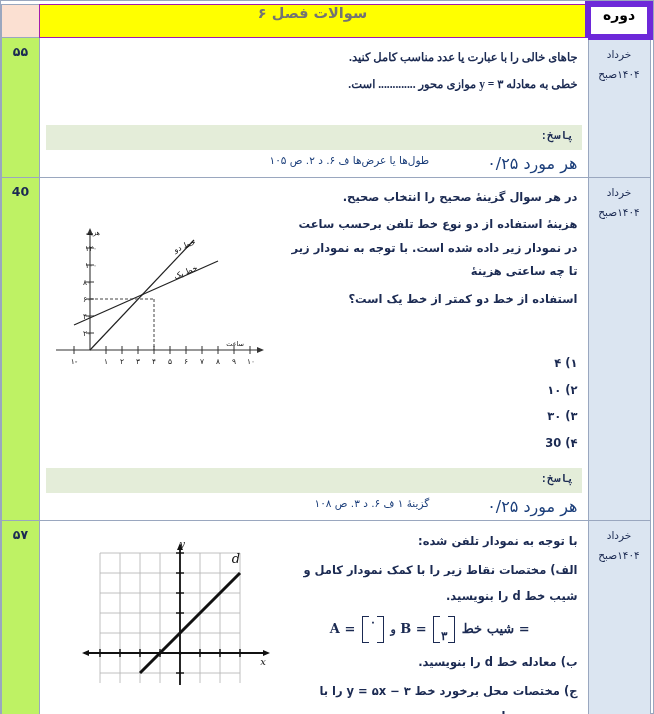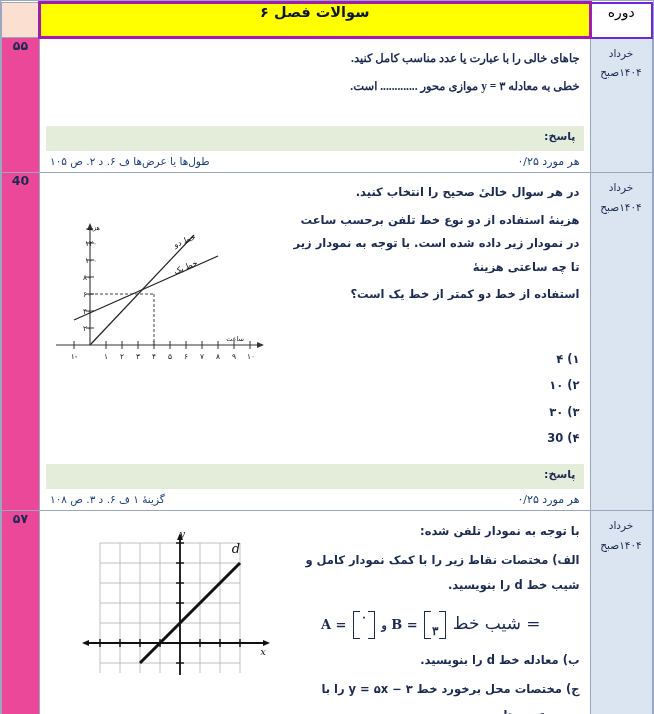--- a/index.html
+++ b/index.html
@@ -13,42 +13,42 @@
   table.grid{border-collapse:collapse;width:100%;table-layout:fixed;}
   td{vertical-align:top;padding:0;}
 
   
   .col-num{width:38px;}
   .col-body{width:calc(100% - 38px - 62px);}
   .col-date{width:62px;}
 
   
   .hdr-num{background:#fbe0d2;border:1px solid #9aa7bf;height:32px;}
-  .hdr-title{background:#ffff00;border:3px solid #a21caf;height:32px;
+  .hdr-title{background:#ffff00;border:1px solid #a21caf;height:32px;
              text-align:center;font-weight:bold;font-size:14.5px;
-             color:#0f172a;letter-spacing:.2px;}
-  .hdr-date{background:#ffffff;border:2px solid #6d28d9;
-            text-align:center;font-weight:normal;font-size:14px;color:#000;margin-top:18px;}
-
-  
-  .qnum{background:#ec4899;border:1px solid #9aa7bf;text-align:center;
-        font-size:12.5px;font-weight:600;color:#1b2a52;}
+             color:#737373;letter-spacing:.2px;}
+  .hdr-date{background:#ffffff;border:6px solid #6d28d9;
+            text-align:center;font-weight:bold;font-size:14px;color:#000;margin-top:18px;}
+
+  
+  .qnum{background:#bef264;border:1px solid #9aa7bf;text-align:center;
+        font-size:12.5px;font-weight:600;padding-top:6px;color:#1b2a52;}
   .qdate{background:#dbe5f1;border:1px solid #9aa7bf;text-align:center;
          font-size:10.5px;line-height:1.9;padding-top:5px;color:#1b2a52;}
   .qbody{background:#fff;border:1px solid #9aa7bf;padding:0;position:relative;}
 
   .qtext{padding:8px 10px 4px 10px;font-size:11.5px;line-height:2.05;
          text-align:right;font-weight:600;font-family:Liberation Serif, serif;}
   .qline{margin:0 0 4px 0;}
 
   .answer-band{background:#e4edd9;margin:6px 6px 0 6px;padding:4px 8px 5px 8px;
-               font-size:11px;font-weight:600;text-align:right;min-height:16px;}
+               font-size:11px;font-weight:600;text-align:right;min-height:16px;font-family:Liberation Mono, monospace;}
   .answer-note{padding:4px 10px 4px 10px;font-size:10.5px;text-align:right;
                color:#1b3e7a;}
-  .note-row{display:flex;flex-direction:row-reverse;justify-content:space-between;gap:40px;}
+  .note-row{display:flex;flex-direction:row-reverse;justify-content:flex-end;gap:58px;}
 
   
   .opts{padding:0 10px 6px 10px;margin-top:39px;}
   .opt{font-size:11.5px;line-height:2.3;text-align:right;font-weight:600;}
 
   
   .row56-wrap{position:relative;min-height:215px;}
   .chart56{position:absolute;left:8px;top:48px;width:235px;height:145px;}
   .q56-right{padding:8px 10px 0 250px;}
 
@@ -59,21 +59,21 @@
              font-weight:600;text-align:right;}
   .mathline{direction:ltr;text-align:center;font-family:"DejaVu Serif","Liberation Serif",serif;
             font-size:13px;margin:6px 0 6px 0;}
   .matcol{display:flex;flex-direction:column;justify-content:center;
           align-items:center;line-height:1.15;font-size:12px;min-width:10px;}
   .brk{display:inline-block;position:relative;padding:0 6px;margin:0 2px;vertical-align:middle;}
   .brk:before,.brk:after{content:"";position:absolute;top:0;bottom:0;width:6px;
       border:1.4px solid #1b2a52;}
   .brk:before{left:0;border-right:none;}
   .brk:after{right:0;border-left:none;}
-  .small25{font-size:11px;}
+  .small25{font-size:16px;}
   .wm{position:absolute;left:0;top:0;width:100%;height:100%;pointer-events:none;
       opacity:.06;display:flex;align-items:center;justify-content:center;
       font-size:150px;font-weight:bold;color:#c23b22;}
   svg{display:block;}
 </style>
 </head>
 <body>
 
 <div class="sheet">
   <div class="wm">B</div>
@@ -116,21 +116,21 @@
 
     <tr>
       <td class="qdate">
         <div>خرداد</div>
         <div>۱۴۰۴صبح</div>
       </td>
       <td class="qbody">
         <div class="row56-wrap">
           <div class="q56-right">
             <div style="font-size:11.5px;line-height:2.05;font-weight:600;">
-              <div class="qline">در هر سوال خالیٔ صحیح را انتخاب کنید.</div>
+              <div class="qline">در هر سوال گزینهٔ صحیح را انتخاب صحیح.</div>
               <div class="qline">هزینهٔ استفاده از دو نوع خط تلفن برحسب ساعت در نمودار زیر داده شده است. با توجه به نمودار زیر تا چه ساعتی هزینهٔ</div>
               <div class="qline">استفاده از خط دو کمتر از خط یک است؟</div>
             </div>
             <div class="opts" style="padding-right:0;">
               <div class="opt">۱) ۴</div>
               <div class="opt">۲) ۱۰</div>
               <div class="opt">۳) ۳۰</div>
               <div class="opt">۴) 30</div>
             </div>
           </div>
@@ -235,21 +235,21 @@
                 </span>
               </span>
               <span style="font-size:11px;">و</span>
               <span>B =</span>
               <span class="brk">
                 <span class="matcol">
                   <span>&nbsp;</span>
                   <span>۳</span>
                 </span>
               </span>
-              <span style="font-size:17px;font-weight:400;direction:rtl;display:inline-block;margin-right:8px;">= شیب خط</span>
+              <span style="font-size:13px;font-weight:700;direction:rtl;display:inline-block;margin-right:8px;">= شیب خط</span>
             </div>
             <div class="qline">ب) معادله خط d را بنویسید.</div>
             <div class="qline">ج) مختصات محل برخورد خط y = ۵x − ۳ را با محور عرض‌ها به دست</div>
             <div class="qline" style="text-align:left;margin-top:36px;">آورید.</div>
           </div>
 
           <div class="graph57">
             <svg viewBox="0 0 200 150" width="200" height="150">
               <g stroke="#b9b9b9" stroke-width="0.9">
                 <line x1="20" y1="18" x2="20" y2="148"></line>

